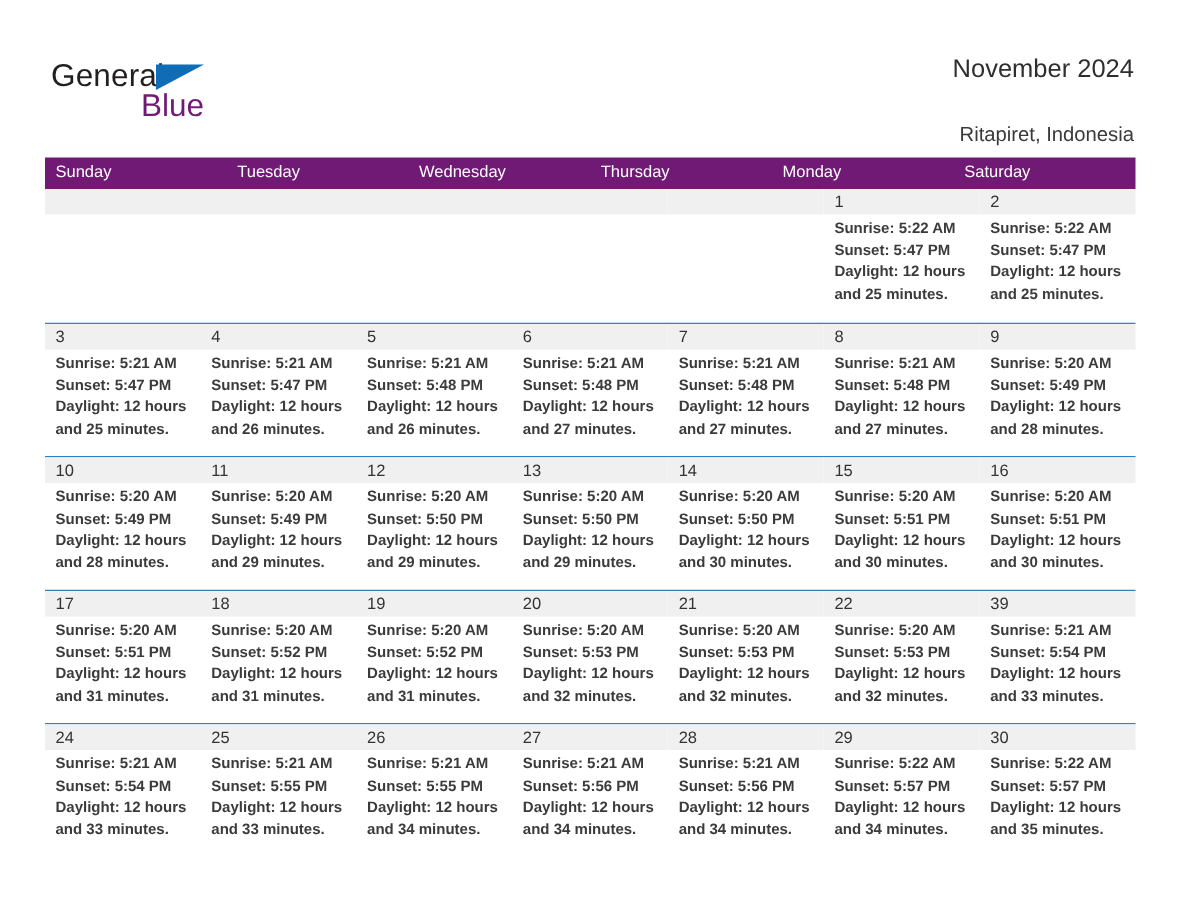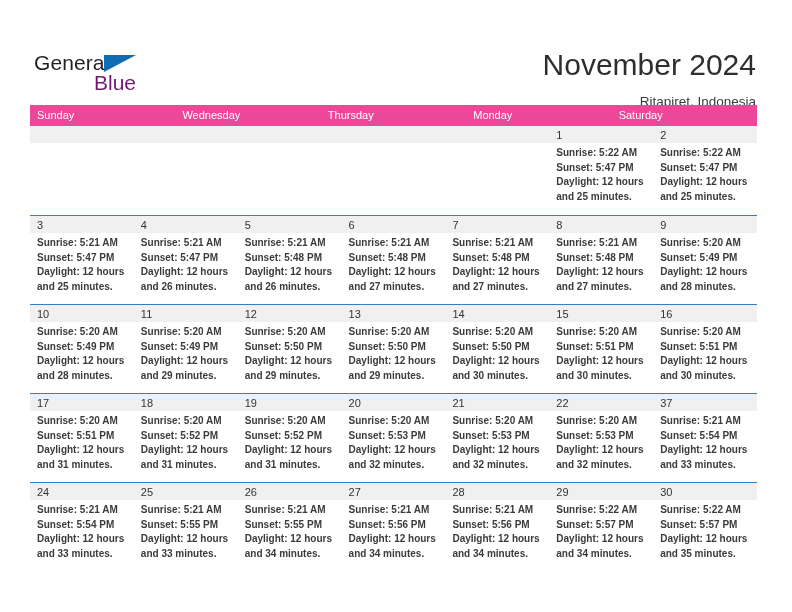--- a/index.html
+++ b/index.html
@@ -18,21 +18,21 @@
     position: relative;
     width: 792px;
     height: 612px;
     box-sizing: border-box;
   }
 
   
   .top {
     position: absolute;
     left: 0;
-    top: 16px;
+    top: 4px;
     width: 792px;
     height: 108px;
   }
   .logo {
     position: absolute;
     left: 34px;
     top: 36px;
     width: 200px;
     height: 46px;
   }
@@ -59,21 +59,21 @@
     left: 60px;
     top: 20px;
     font-size: 21px;
     color: #701a75;
     line-height: 22px;
   }
   .title {
     position: absolute;
     right: 36px;
     top: 32px;
-    font-size: 30px;
+    font-size: 17px;
     color: #2e2e2e;
     text-align: right;
     white-space: nowrap;
   }
   .subtitle {
     position: absolute;
     right: 36px;
     top: 78px;
     font-size: 13.5px;
     color: #3a3a3a;
@@ -83,21 +83,21 @@
 
   
   .cal {
     position: absolute;
     left: 30px;
     top: 105px;
     width: 727px;
   }
   .cal-head {
     display: flex;
-    background: #ec4899;
+    background: #701a75;
     height: 21px;
   }
   .cal-head .hcell {
     flex: 1 1 0;
     color: #ffffff;
     font-size: 11px;
     line-height: 21px;
     padding-left: 7px;
     box-sizing: border-box;
     white-space: nowrap;
@@ -151,20 +151,21 @@
       <span class="logo-tri"></span>
       <span class="logo-line2">Blue</span>
     </div>
     <div class="title">November 2024</div>
     <div class="subtitle">Ritapiret, Indonesia</div>
   </div>
 
   <div class="cal">
     <div class="cal-head">
       <div class="hcell">Sunday</div>
+      <div class="hcell">Tuesday</div>
       <div class="hcell">Wednesday</div>
       <div class="hcell">Thursday</div>
       <div class="hcell">Monday</div>
       <div class="hcell">Saturday</div>
     </div>
     <div id="weeks-container">
         <div class="week">
           <div class="cell empty">
             <div class="daynum-band"></div>
             <div class="info"></div>
@@ -383,21 +384,21 @@
           <div class="cell">
             <div class="daynum-band">22</div>
             <div class="info">
               <div>Sunrise: 5:20 AM</div>
               <div>Sunset: 5:53 PM</div>
               <div>Daylight: 12 hours</div>
               <div>and 32 minutes.</div>
             </div>
           </div>
           <div class="cell">
-            <div class="daynum-band">37</div>
+            <div class="daynum-band">39</div>
             <div class="info">
               <div>Sunrise: 5:21 AM</div>
               <div>Sunset: 5:54 PM</div>
               <div>Daylight: 12 hours</div>
               <div>and 33 minutes.</div>
             </div>
           </div>
         </div>
         <div class="week">
           <div class="cell">

